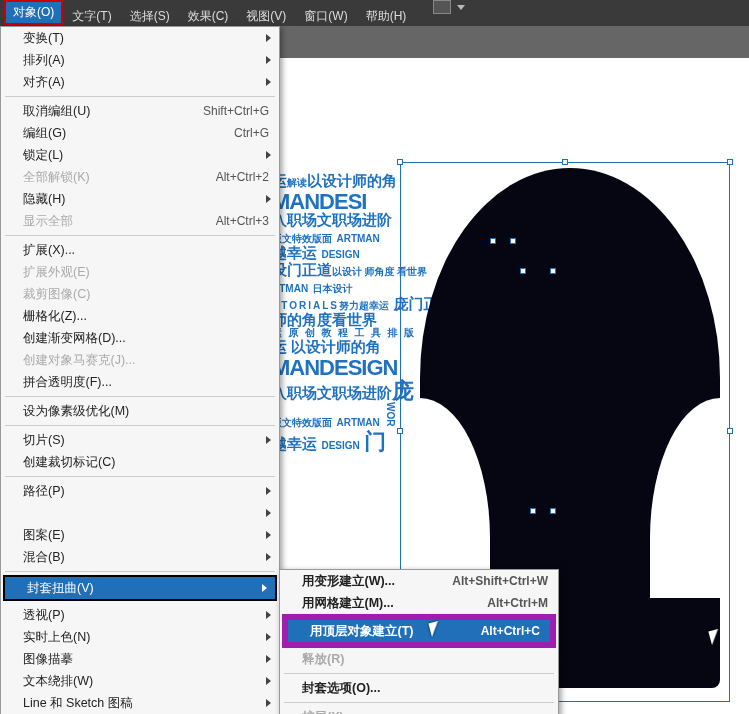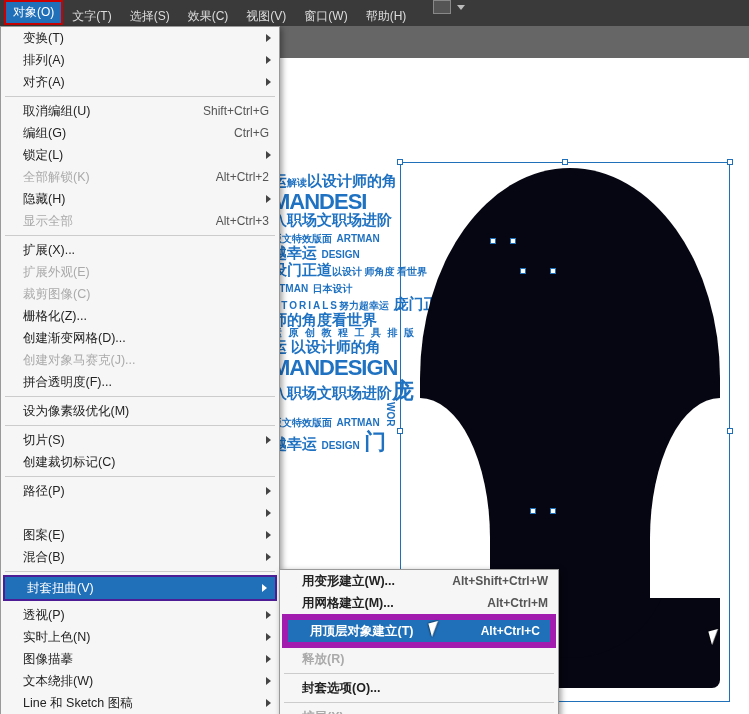--- a/index.html
+++ b/index.html
@@ -14,21 +14,21 @@
   .menubar .rightctl .tri { width: 0; height: 0; border: none; border-top: 5px solid #bbb; border-left: 4px solid transparent; border-right: 4px solid transparent; background: none; }
   
   
   .dropdown { position: absolute; top: 26px; left: 0; width: 280px; background: #f6f6f6; border: 1px solid #999; box-shadow: 2px 2px 6px rgba(0,0,0,.4); font-size: 12.5px; color: #222; }
   .dropdown .row { display: flex; align-items: center; height: 22px; padding: 0 10px 0 22px; position: relative; }
   .dropdown .row.disabled { color: #aaa; }
   .dropdown .row .label { flex: 1; }
   .dropdown .row .sc { color: #555; font-size: 12px; text-align: right; }
   .dropdown .row .arrow { position: absolute; right: 8px; top: 7px; width: 0; height: 0; border-left: 5px solid #444; border-top: 4px solid transparent; border-bottom: 4px solid transparent; }
   .dropdown hr { border: none; border-top: 1px solid #ccc; margin: 3px 4px; }
-  .dropdown .hl-wrap { border: 2px solid #4c1d95; margin: 0 2px 3px 2px; }
+  .dropdown .hl-wrap { border: 2px solid #000000; margin: 0 2px 3px 2px; }
   .dropdown .hl-wrap .row { background: #1f6fb9; color: #fff; }
   .dropdown .hl-wrap .row .arrow { border-left-color: #fff; }
   
   
   .submenu { position: absolute; top: 569px; left: 279px; width: 280px; background: #f6f6f6; border: 1px solid #999; box-shadow: 2px 2px 6px rgba(0,0,0,.4); font-size: 12.5px; color: #222; }
   .submenu .row { display: flex; align-items: center; height: 22px; padding: 0 10px 0 22px; font-weight: bold; }
   .submenu .row.disabled { color: #aaa; }
   .submenu .row .label { flex: 1; }
   .submenu .row .sc { color: #555; font-size: 12px; }
   .submenu hr { border: none; border-top: 1px solid #ccc; margin: 3px 4px; }

